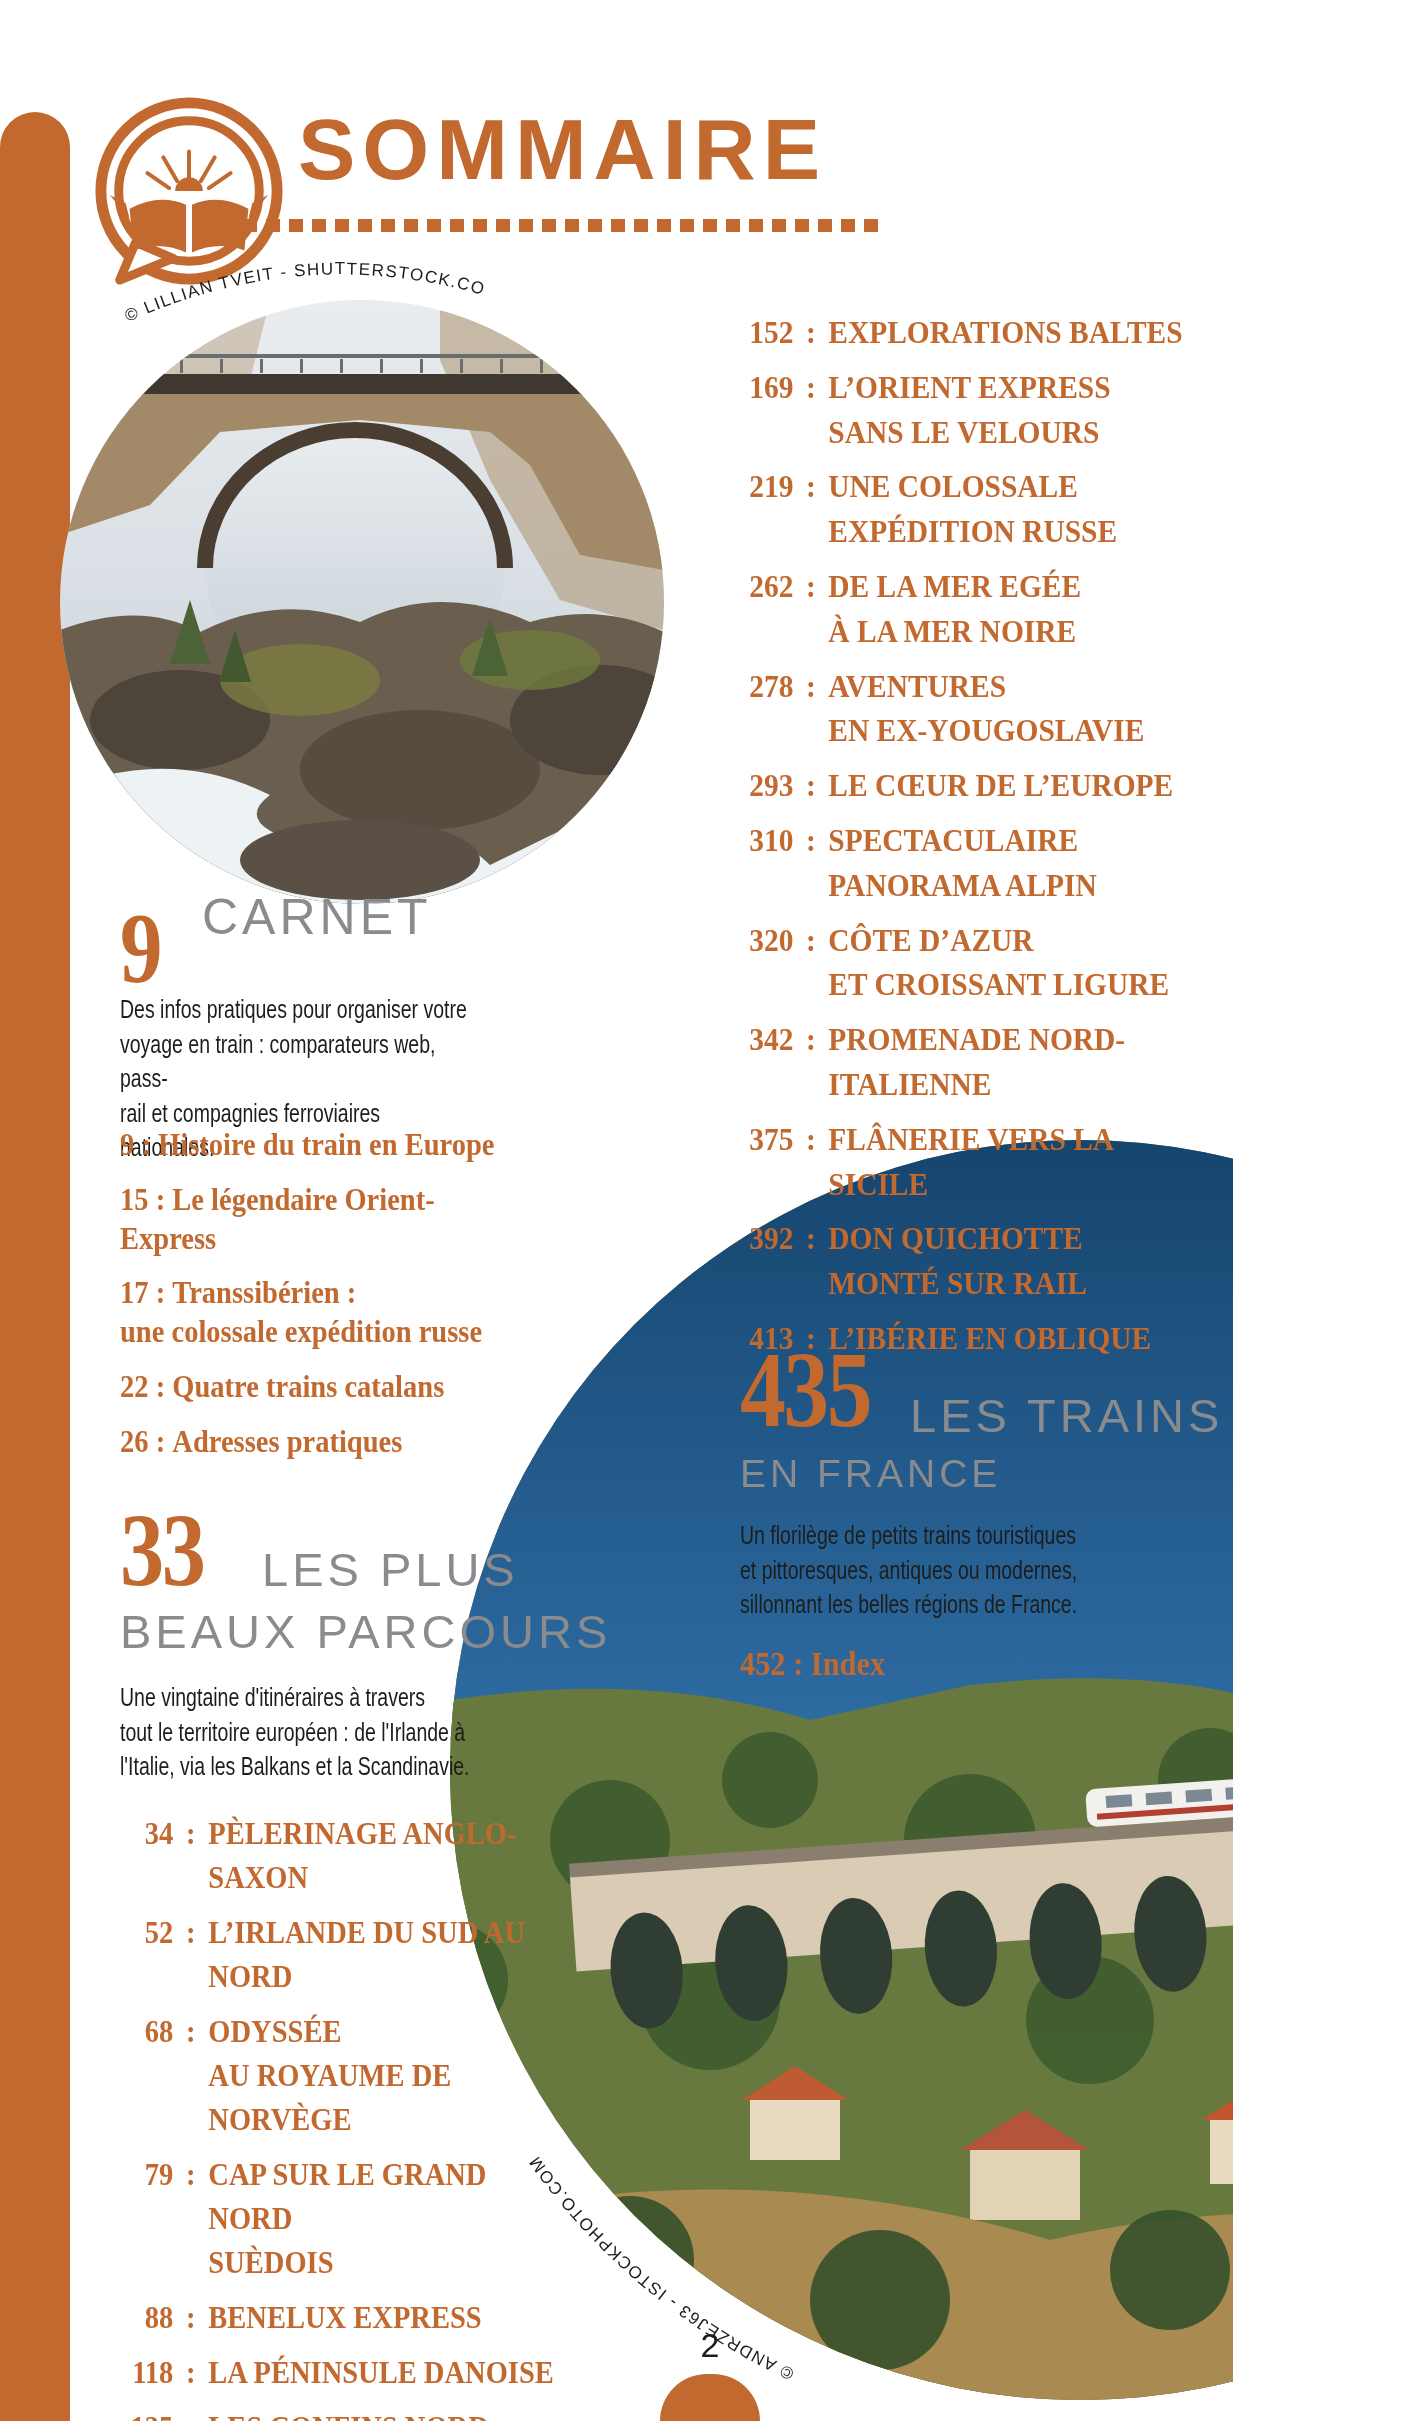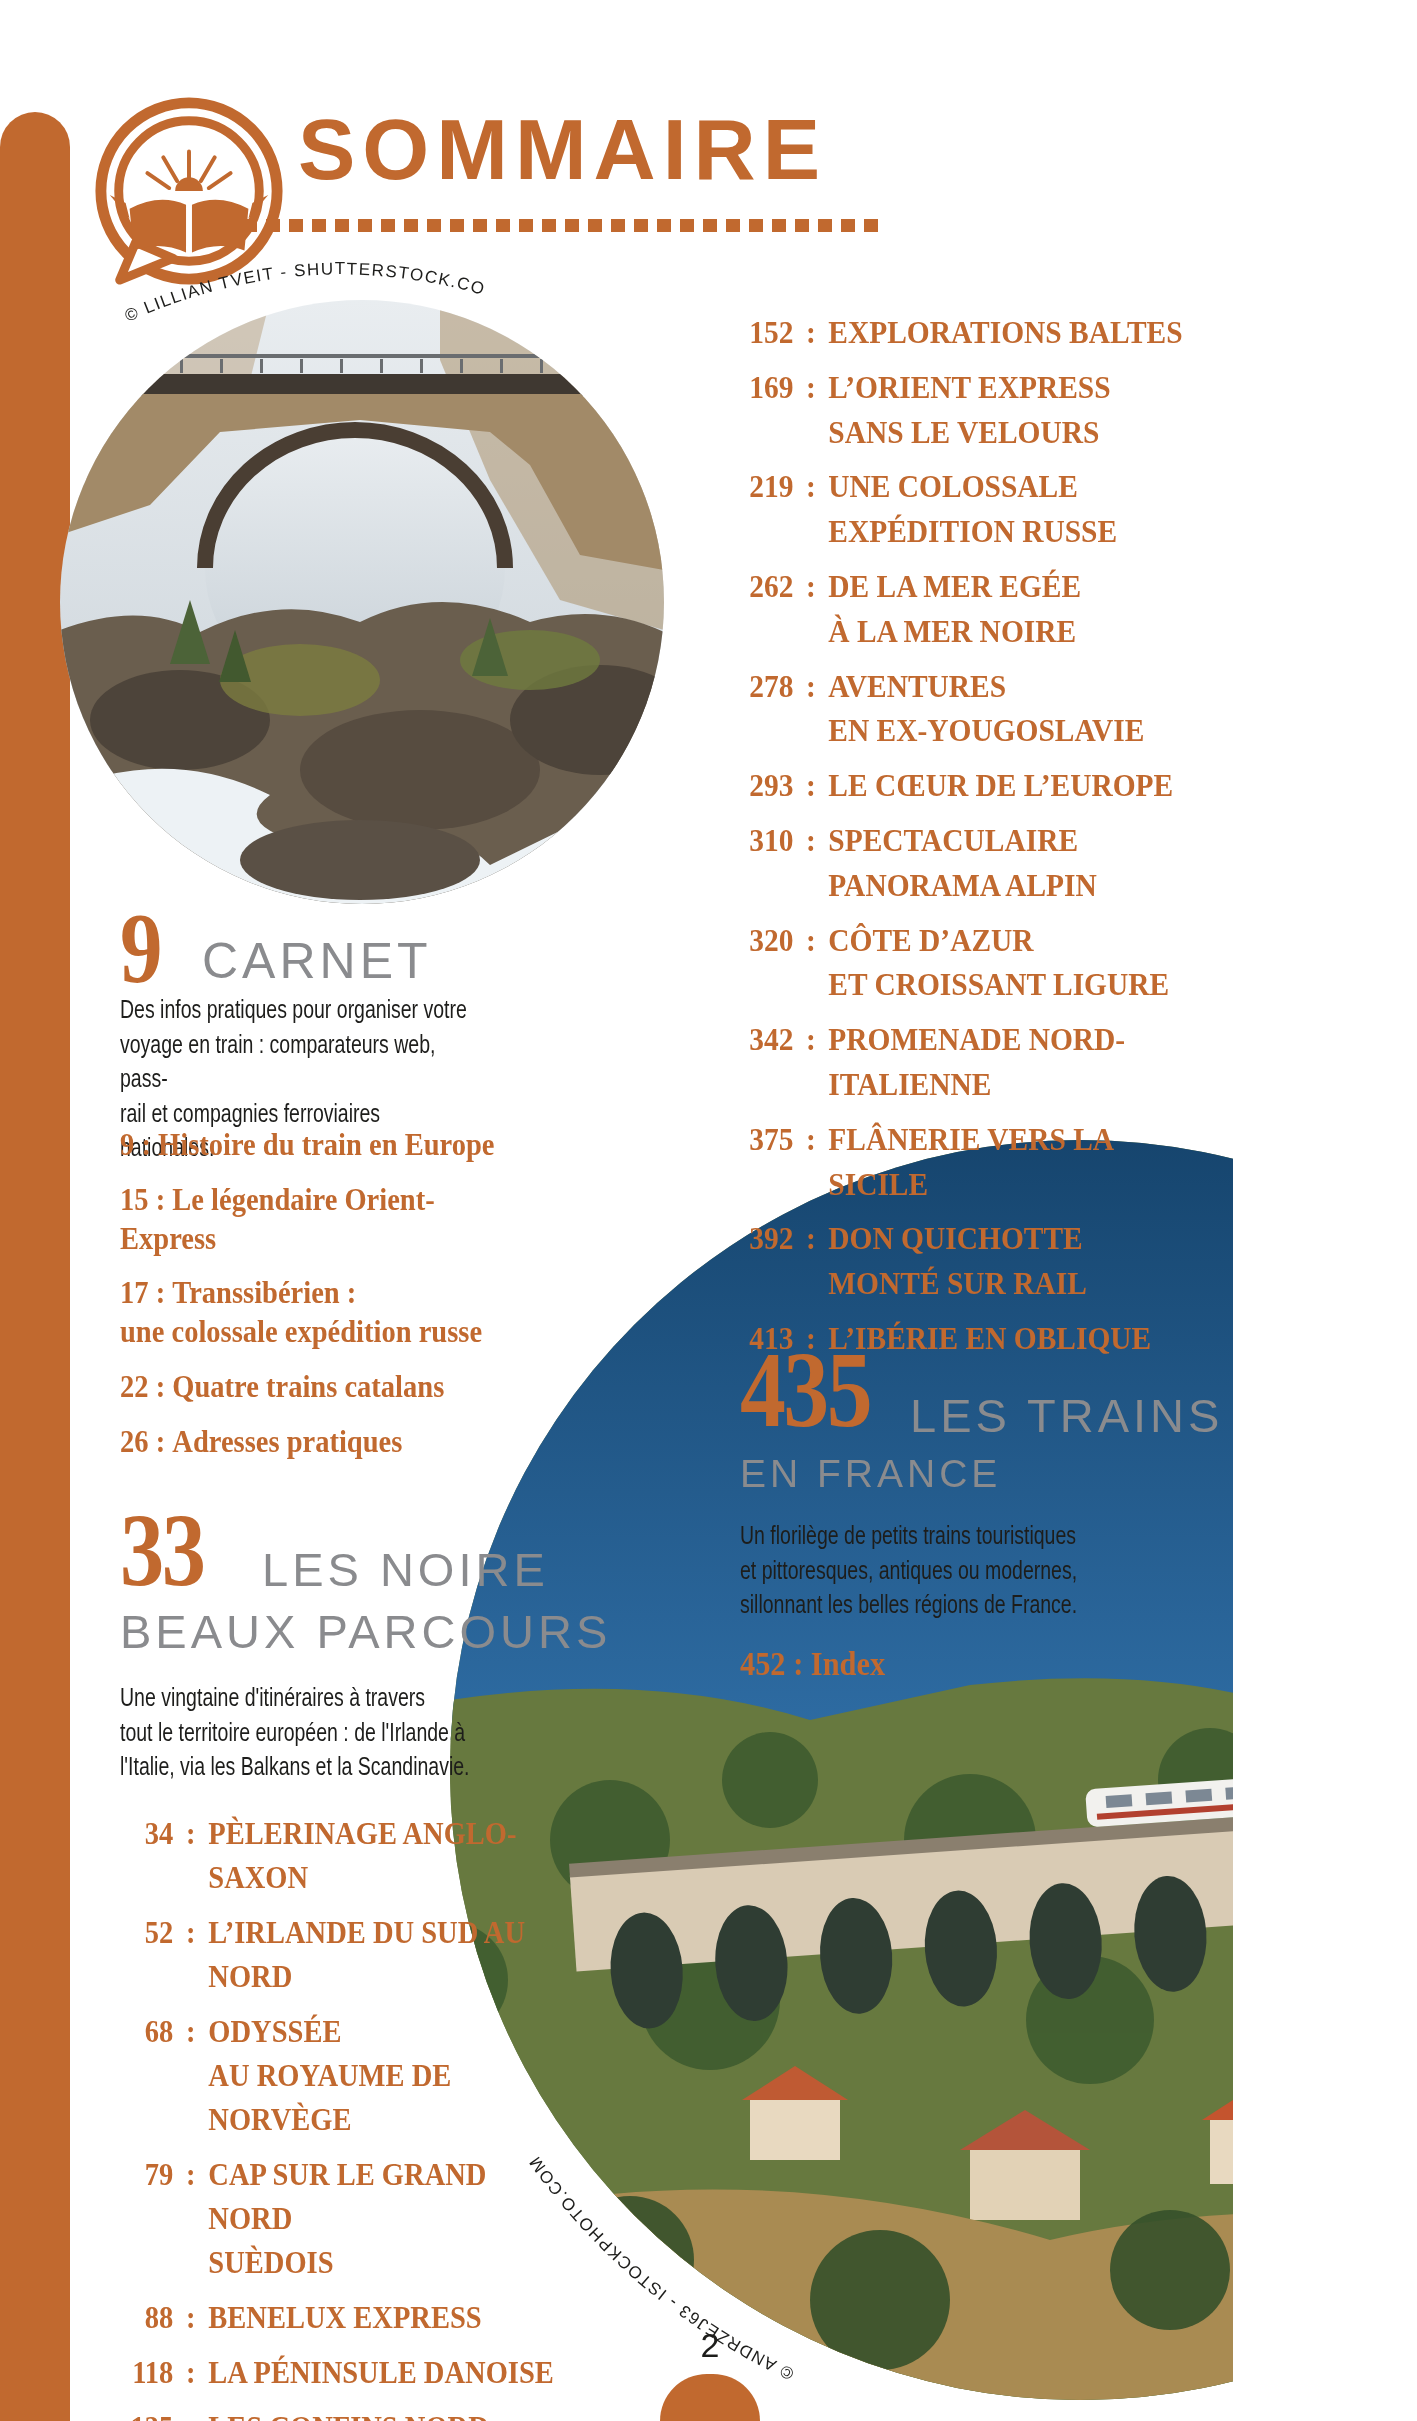--- a/index.html
+++ b/index.html
@@ -279,21 +279,21 @@
       </div>
 
       <div class="trow slab">
         <span class="tnum">413</span>
         <span class="tsep">:</span>
         <span class="tlab">L’IBÉRIE EN OBLIQUE</span>
       </div>
     </div>
 
   <div class="bignum" style="left:120px;top:898px;font-size:100px;">9</div>
-  <div class="graytitle" style="left:202px;top:936px;font-size:50px;">CARNET</div>
+  <div class="graytitle" style="left:202px;top:892px;font-size:50px;">CARNET</div>
   <div class="desc" style="left:120px;top:992px;width:460px;">Des infos pratiques pour organiser votre
 voyage en train : comparateurs web, pass-
 rail et compagnies ferroviaires nationales.</div>
   <div id="carnet-list">
 
       <div class="crow slab">
         <span class="cnum">9</span><span>&nbsp;:&nbsp;</span><span class="clabel">Histoire du train en Europe</span>
       </div>
 
       <div class="crow slab">
@@ -308,21 +308,21 @@
       <div class="crow slab">
         <span class="cnum">22</span><span>&nbsp;:&nbsp;</span><span class="clabel">Quatre trains catalans</span>
       </div>
 
       <div class="crow slab">
         <span class="cnum">26</span><span>&nbsp;:&nbsp;</span><span class="clabel">Adresses pratiques</span>
       </div>
     </div>
 
   <div class="bignum" style="left:120px;top:1498px;font-size:104px;">33</div>
-  <div class="graytitle" style="left:262px;top:1546px;font-size:47px;">LES NOIRE</div>
+  <div class="graytitle" style="left:262px;top:1546px;font-size:47px;">LES PLUS</div>
   <div class="graytitle" style="left:120px;top:1608px;font-size:47px;text-align:center;">BEAUX PARCOURS</div>
   <div class="desc" style="left:120px;top:1680px;width:470px;">Une vingtaine d'itinéraires à travers
 tout le territoire européen : de l'Irlande à
 l'Italie, via les Balkans et la Scandinavie.</div>
   <div id="parcours-list" class="hang-list">
 
       <div class="trow slab">
         <span class="tnum">34</span>
         <span class="tsep">:</span>
         <span class="tlab">PÈLERINAGE ANGLO-SAXON</span>

